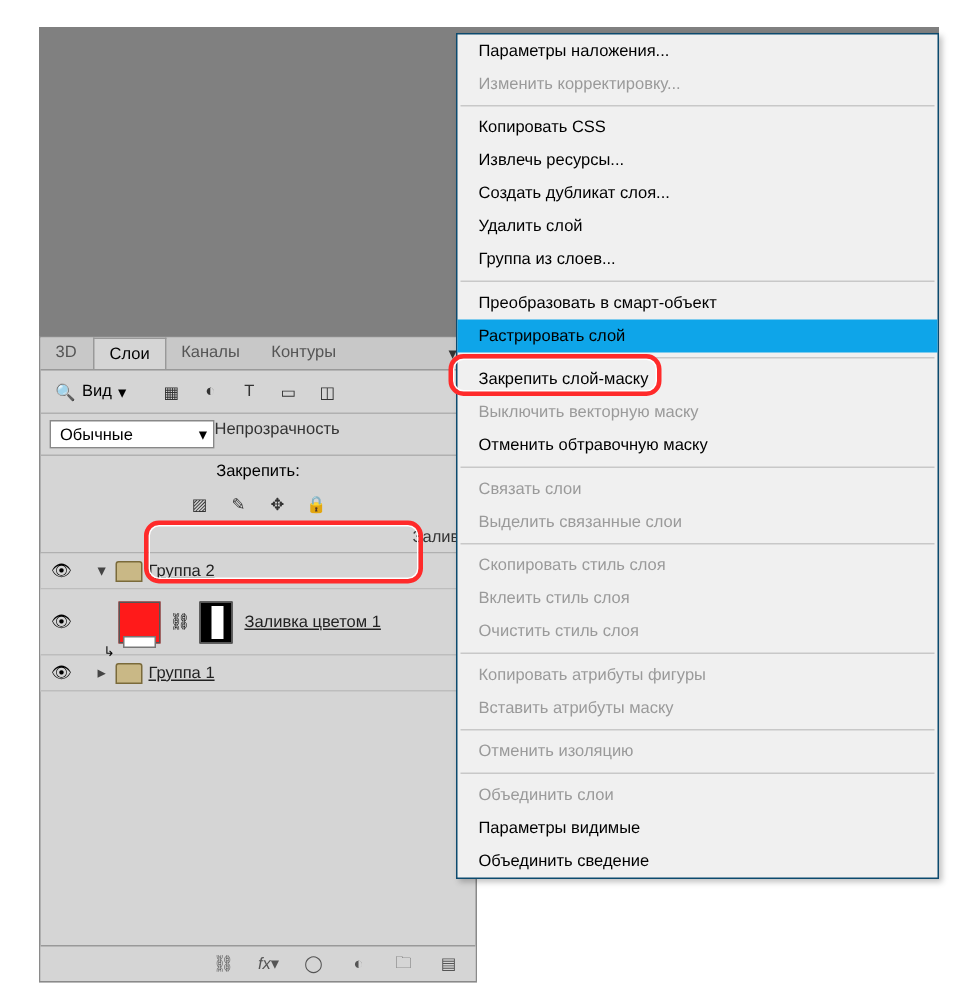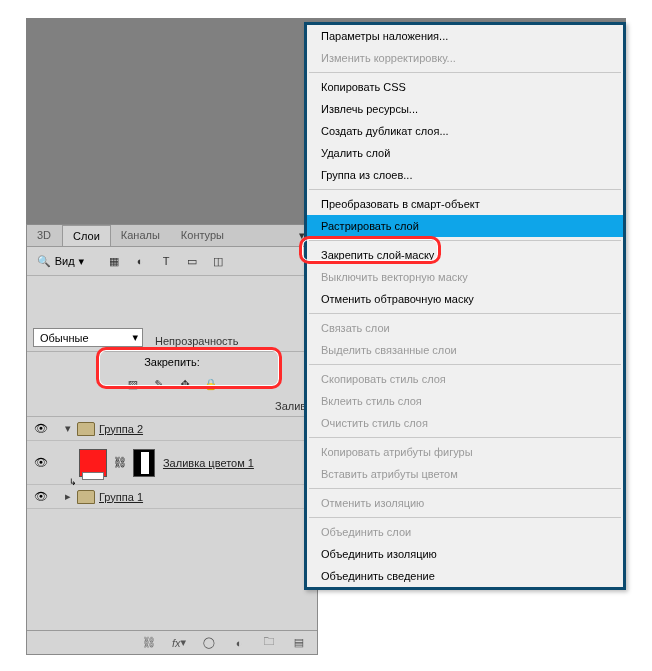--- a/index.html
+++ b/index.html
@@ -12,21 +12,21 @@
 .tabs { display: flex; background: #c8c8c8; border-bottom: 1px solid #999; height: 22px; }
 .tab { padding: 4px 10px; color: #555; cursor: default; border-right: 1px solid transparent; }
 .tab.active { background: #d5d5d5; border-top: 1px solid #999; border-left: 1px solid #999; border-right: 1px solid #999; color: #000; position: relative; top: 0; }
 .tabs-menu { margin-left: auto; padding: 4px 6px; color: #333; }
 
 .toolbar-row1 { display: flex; align-items: center; padding: 4px 6px; border-bottom: 1px solid #b0b0b0; gap: 8px; }
 .icon-btn { width: 20px; height: 20px; display: inline-flex; align-items: center; justify-content: center; color: #333; }
 .filter-select { display: inline-flex; align-items: center; gap: 4px; padding: 2px 4px; }
 .filter-icons { display: flex; gap: 6px; margin-left: 8px; }
 
-.toolbar-row2 { display: flex; align-items: flex-end; padding: 4px 6px; border-bottom: 1px solid #b0b0b0; gap: 12px; margin-top: 48px; }
+.toolbar-row2 { display: flex; align-items: flex-start; padding: 4px 6px; border-bottom: 1px solid #b0b0b0; gap: 0; }
 .blend-select { background: #fff; border: 1px solid #888; padding: 2px 4px 2px 6px; display: inline-flex; align-items: center; gap: 20px; min-width: 110px; justify-content: space-between; }
 .opacity-label { color: #333; }
 
 .lock-row { display: flex; align-items: center; padding: 4px 6px; border-bottom: 1px solid #b0b0b0; gap: 6px; flex-direction: column; }
 .lock-icons { display: flex; gap: 6px; }
 .fill-label { margin-left: auto; color: #333; }
 
 .layers { background: #d5d5d5; }
 .layer-row { display: flex; align-items: center; height: 24px; border-bottom: 1px solid #bdbdbd; padding: 0 4px; }
 .layer-row.tall { height: 44px; }
@@ -43,21 +43,21 @@
 .mask-swatch { width: 22px; height: 28px; background: #000; position: relative; border: 1px solid #555; }
 .mask-swatch::after { content: ""; position: absolute; left: 7px; top: 2px; width: 8px; bottom: 2px; background: #fff; }
 .corner-arrow { position: absolute; left: -10px; bottom: -10px; color: #000; font-size: 9px; }
 
 .highlight-red { border: 3px solid #ff2a2a; border-radius: 10px; position: absolute; pointer-events: none; }
 .highlight-outer { box-shadow: 0 0 0 1px #fff inset; }
 
 .bottom-bar { position: absolute; bottom: 0; left: 0; right: 0; height: 24px; background: #d5d5d5; border-top: 1px solid #999; display: flex; align-items: center; justify-content: flex-end; gap: 10px; padding: 0 8px; }
 .bottom-bar .icon-btn { color: #555; }
 
-.context-menu { position: absolute; left: 304px; top: 22px; width: 322px; background: #f0f0f0; border: 3px solid #0c4a6e; box-shadow: 2px 2px 4px rgba(0,0,0,.25); }
+.context-menu { position: absolute; left: 304px; top: 22px; width: 322px; background: #f0f0f0; border: 1px solid #0c4a6e; box-shadow: 2px 2px 4px rgba(0,0,0,.25); }
 .menu-item { padding: 5px 14px; color: #000; cursor: default; }
 .menu-item.disabled { color: #9a9a9a; }
 .menu-item.highlighted { background: #0ea5e9; }
 .menu-sep { height: 1px; background: #c8c8c8; margin: 3px 2px; }
 
 .highlight-red.menu-hl { left: 299px; top: 236px; width: 142px; height: 28px; }
 .highlight-red.layer-hl { left: 96px; top: 347px; width: 186px; height: 42px; }
 
 </style>
 </head>
@@ -170,23 +170,23 @@
   <div class="menu-item">Отменить обтравочную маску</div>
   <div class="menu-sep"></div>
   <div class="menu-item disabled">Связать слои</div>
   <div class="menu-item disabled">Выделить связанные слои</div>
   <div class="menu-sep"></div>
   <div class="menu-item disabled">Скопировать стиль слоя</div>
   <div class="menu-item disabled">Вклеить стиль слоя</div>
   <div class="menu-item disabled">Очистить стиль слоя</div>
   <div class="menu-sep"></div>
   <div class="menu-item disabled">Копировать атрибуты фигуры</div>
-  <div class="menu-item disabled">Вставить атрибуты цветом</div>
+  <div class="menu-item disabled">Вставить атрибуты маску</div>
   <div class="menu-sep"></div>
   <div class="menu-item disabled">Отменить изоляцию</div>
   <div class="menu-sep"></div>
   <div class="menu-item disabled">Объединить слои</div>
-  <div class="menu-item">Объединить изоляцию</div>
+  <div class="menu-item">Параметры видимые</div>
   <div class="menu-item">Объединить сведение</div>
 </div>
 
 <div class="highlight-red highlight-outer menu-hl"></div>
 <div class="highlight-red highlight-outer layer-hl"></div>
 
 </body></html>

